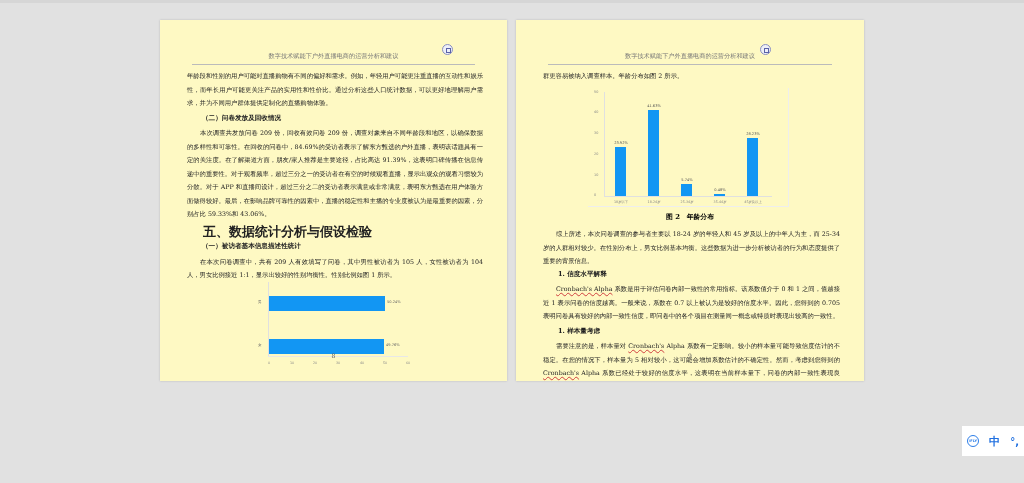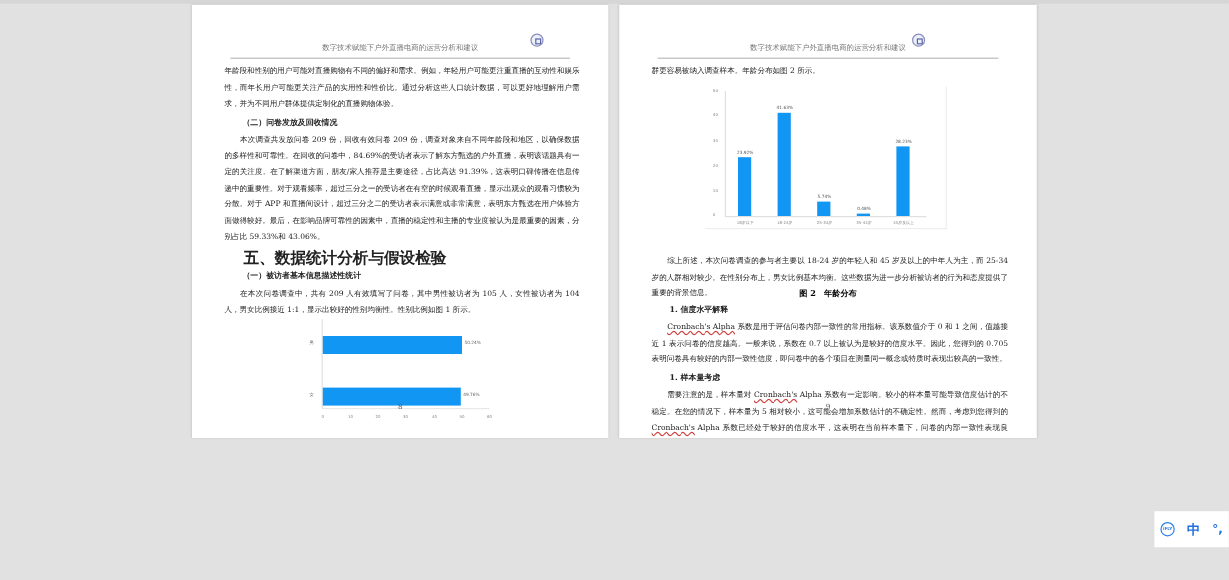--- a/index.html
+++ b/index.html
@@ -1,33 +1,33 @@
 <!DOCTYPE html>
 <html><head>
 <meta charset="utf-8">
 <style>
   html, body { margin:0; padding:0; }
   body { width:1024px; height:483px; background:#e1e1e1; position:relative; overflow:hidden; font-family:"DejaVu Serif", serif; }
   .topbar { position:absolute; left:0; top:0; width:1024px; height:3px; background:#d6d6d6; }
-  .page { position:absolute; top:4px; background:#ffffff; height:361px; box-shadow:0 0 2px rgba(0,0,0,0.18); overflow:hidden; }
+  .page { position:absolute; top:20px; background:#fef9c3; height:361px; box-shadow:0 0 2px rgba(0,0,0,0.18); overflow:hidden; }
   #page1 { left:160px; width:347px; }
   #page2 { left:516px; width:348px; }
   .corner { position:absolute; width:10px; height:10px; border-color:#bdbdbd; border-style:solid; border-width:0; }
   .hdr { position:absolute; left:32px; right:32px; top:28px; height:16px; border-bottom:1px solid #bbb; }
   .hdr-text { position:absolute; left:0; right:0; top:4px; text-align:center; font-size:6.2px; color:#777; font-family:"DejaVu Sans", sans-serif; }
   .logo { position:absolute; top:-4px; width:11px; height:11px; border-radius:50%; border:1px solid #8a8fc0; background:#eef0f8; box-sizing:border-box; }
   .logo::after { content:""; position:absolute; left:3px; top:3px; width:3px; height:3px; border:1px solid #5a62a8; }
   .content { position:absolute; left:27px; right:24px; font-size:6.3px; line-height:13.5px; color:#222; text-align:justify; }
   p { margin:0; }
   .indent { text-indent:13px; }
   .h2 { font-weight:bold; font-size:6.6px; margin:2px 0 1px 15px; }
   .h1 { font-weight:bold; font-size:13px; margin:4px 0 0 16px; }
   .cron { text-decoration:underline wavy #d04040; text-decoration-thickness:0.6px; }
   .pageno { position:absolute; bottom:22px; left:0; right:0; text-align:center; font-size:6px; color:#555; }
-  .figcap { font-weight:bold; text-align:center; font-size:6.8px;margin-top:44px; }
+  .figcap { font-weight:bold; text-align:center; font-size:6.8px; }
   
   .chart1 { position:absolute; left:98px; top:262px; width:140px; height:84px; font-family:"DejaVu Sans", sans-serif; }
   .c1-axis { position:absolute; left:10px; top:0; width:1px; height:74px; background:#e0e0e0; }
   .c1-base { position:absolute; left:10px; top:74px; width:140px; height:1px; background:#e8e8e8; }
   .c1-bar { position:absolute; left:11px; height:15px; background:#1296f3; }
   .c1-lbl { position:absolute; font-size:3.6px; color:#666; }
   .c1-tick { position:absolute; top:79px; font-size:3.3px; color:#888; transform:translateX(-50%); }
   
   .chart2 { position:absolute; left:78px; top:66px; width:186px; height:120px; font-family:"DejaVu Sans", sans-serif; }
   .c2-frame { position:absolute; left:-6px; top:2px; width:200px; height:118px; border-bottom:1px solid #eee; border-right:1px solid #eee; }

